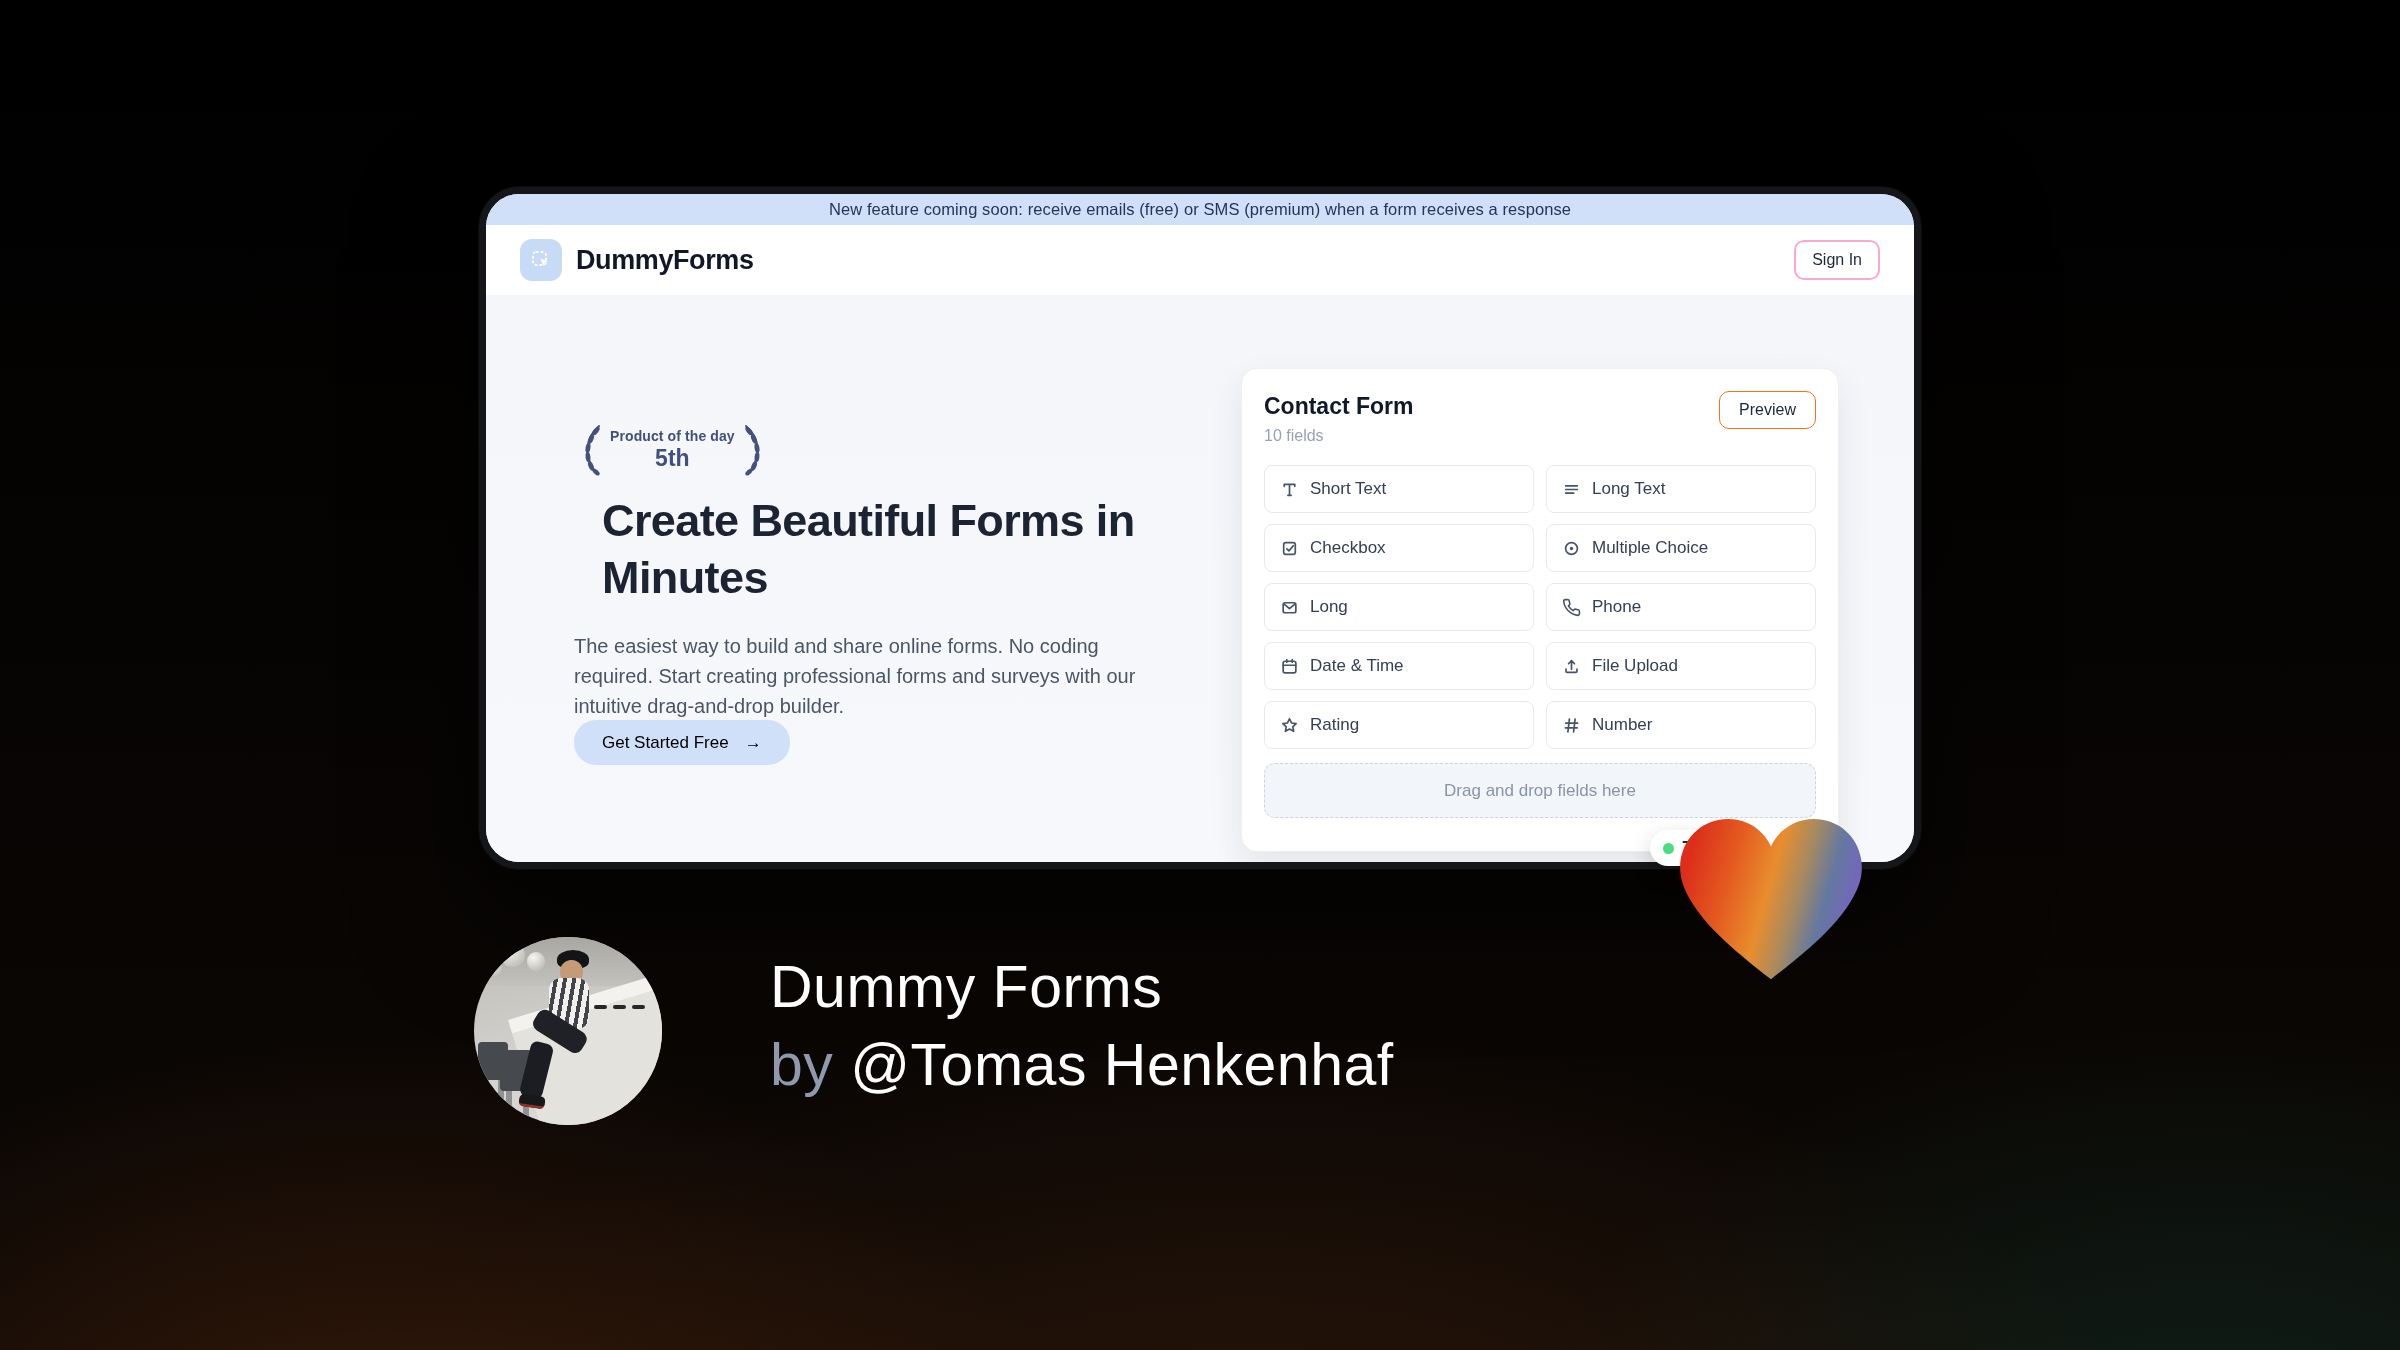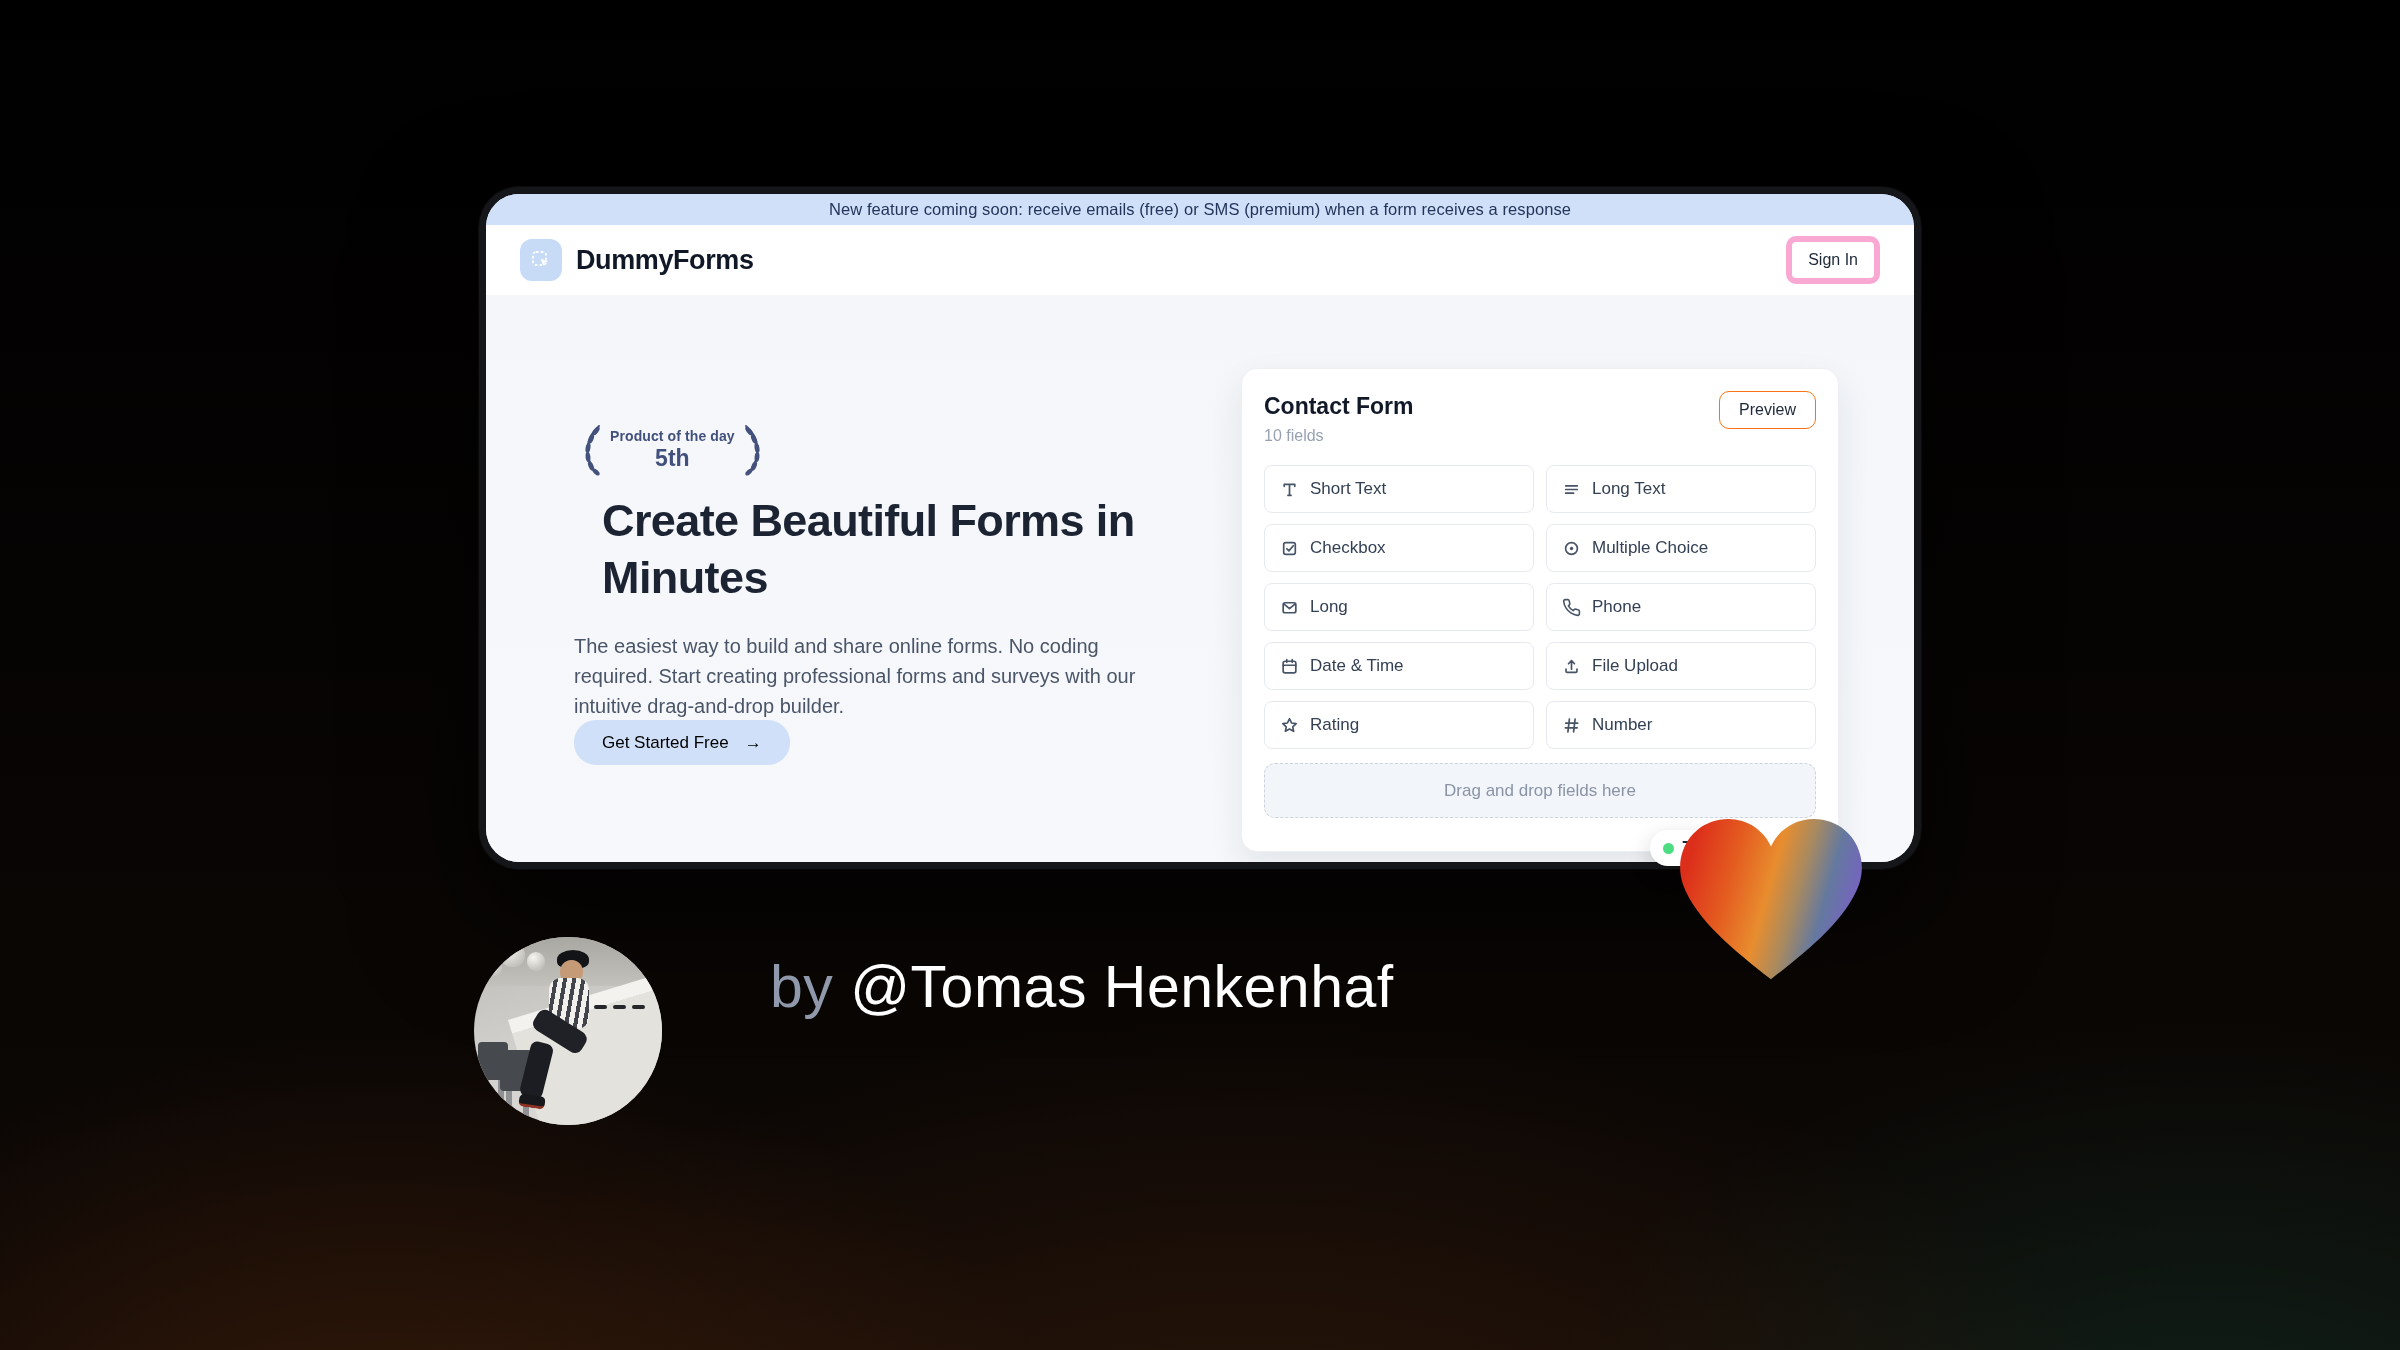--- a/index.html
+++ b/index.html
@@ -34,21 +34,21 @@
     height:70px; background:#ffffff; display:flex; align-items:center;
     padding:0 34px; flex:0 0 auto;
   }
   .logo-mark {
     width:42px; height:42px; border-radius:12px; background:#c7dbf7;
     display:flex; align-items:center; justify-content:center; margin-right:14px;
   }
   .brand { font-size:27px; font-weight:700; color:#101828; letter-spacing:-.4px; }
   .topbar-spacer { flex:1; }
   .btn-signin {
-    background:#fff; border:6px solid #f9a8d4; border-radius:10px;
+    background:#fff; border:2px solid #f9a8d4; border-radius:10px;
     padding:9px 16px; font-size:16px; color:#1d2939; font-family:inherit; cursor:pointer;
   }
 
   .hero { position:relative; flex:1; background:linear-gradient(180deg,#f4f6fa 0%,#f6f8fb 100%); }
 
   
   .award { position:absolute; left:88px; top:126px; display:flex; align-items:center; gap:6px; color:#41507c; }
   .award-center { text-align:center; }
   .award-line1 { font-size:14px; font-weight:700; letter-spacing:.1px; }
   .award-line2 { font-size:23px; font-weight:700; margin-top:1px; }
@@ -347,16 +347,17 @@
   <div class="av-chair-leg" style="left:26%; top:82%; width:3%; height:14%;"></div>
   <div class="p-cap"></div>
   <div class="p-head"></div>
   <div class="p-torso"></div>
   <div class="p-thigh"></div>
   <div class="p-shin"></div>
   <div class="p-shoe"></div>
 </div>
 
 <div class="credit">
+  <div class="credit-line">Dummy Forms</div>
   <div class="credit-line">
     <span class="muted">by </span><span>@Tomas Henkenhaf</span>
   </div>
 </div>
 
 </body></html>

